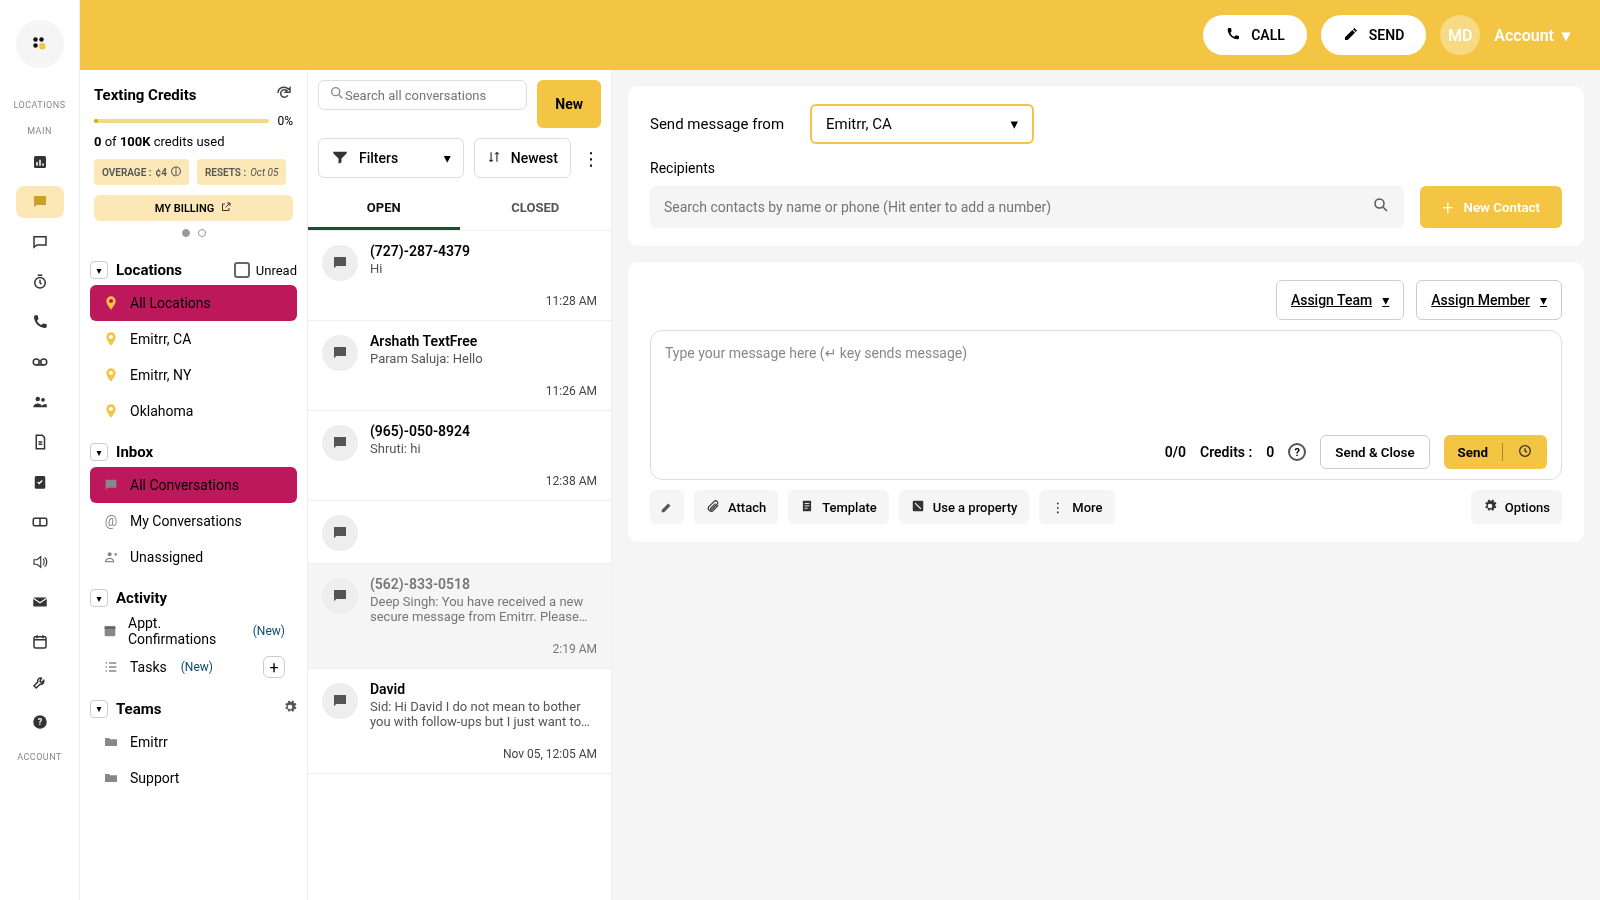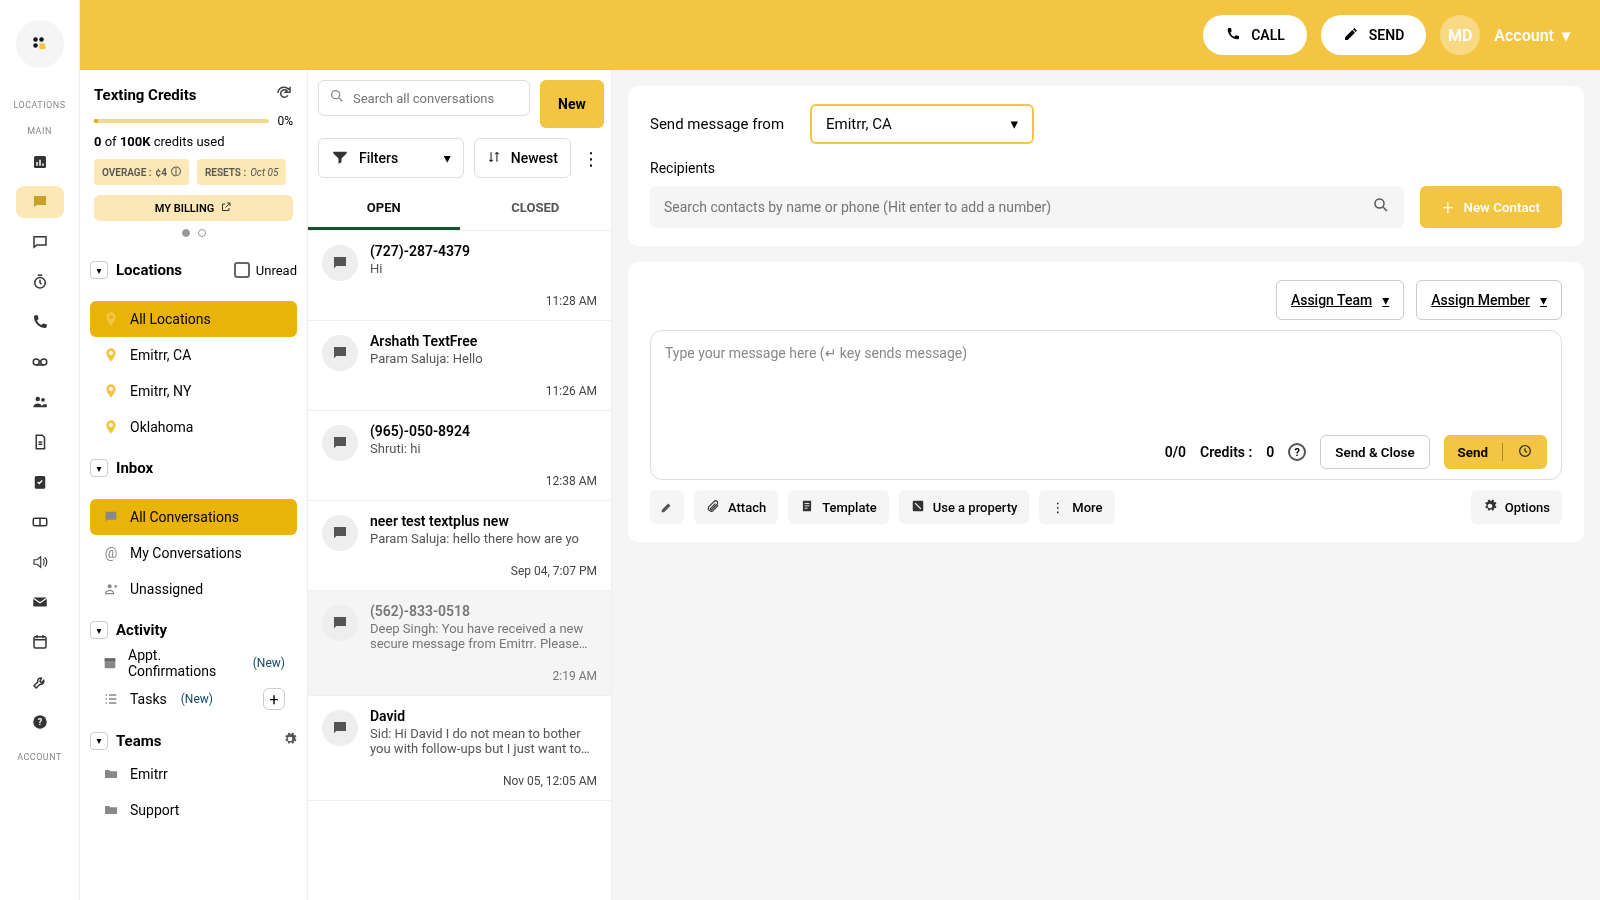--- a/index.html
+++ b/index.html
@@ -33,28 +33,28 @@
 .billing-bar { background:#FBE8B6; border-radius:6px; margin:10px 0 8px; height:26px; display:flex; align-items:center; justify-content:center; font-size:11px; font-weight:600; gap:6px; cursor:pointer;}
 .dots-row { display:flex; justify-content:center; gap:8px; }
 .dots-row span { width:8px;height:8px;border-radius:50%;border:1px solid #999; }
 .dots-row span.active { background:#999;}
 .group-head { display:flex; align-items:center; gap:8px; padding:14px 10px 6px; }
 .group-head .chev { width:18px;height:18px;border:1px solid #ccc;border-radius:4px;display:flex;align-items:center;justify-content:center;font-size:10px; cursor:pointer;}
 .group-head .label { font-weight:700; font-size:15px; }
 .unread-tog { margin-left:auto; display:flex; align-items:center; gap:6px; font-size:13px; cursor:pointer;}
 .unread-tog .box { width:16px;height:16px;border:2px solid #666;border-radius:3px;}
 .side-item { display:flex; align-items:center; gap:10px; height:36px; padding:0 12px; margin:0 10px; border-radius:6px; cursor:pointer; font-size:14px;}
-.side-item.active { background:#eab308;margin-top:16px;}
+.side-item.active { background:#be185d;}
 .side-item .icn { width:18px;display:flex;justify-content:center; color:#888;}
 .side-item.loc .icn { color:#F4C542;}
 .side-item .badge { font-size:12px; color:#0c4a6e; margin-left:4px;}
 .side-item .plus { margin-left:auto;width:22px;height:22px;border:1px solid #ccc;border-radius:6px;display:flex;align-items:center;justify-content:center;font-size:16px;}
 .panel-conv { width:304px; border-right:1px solid #eee; display:flex; flex-direction:column; overflow:hidden;}
 .conv-top { padding:10px; display:flex; gap:10px;}
-.search-box { flex:1; height:36px; border:1px solid #ddd; border-radius:6px; display:flex; align-items:center; padding:0 10px; gap:8px; color:#888;}
+.search-box { flex:1; height:30px; border:1px solid #ddd; border-radius:6px; display:flex; align-items:center; padding:0 10px; color:#888;}
 .search-box input { border:none; outline:none; flex:1; font-size:13px;}
 .new-btn { background:#F4C542; border:none; border-radius:6px; padding:16px 18px; font-weight:700; cursor:pointer; font-size:14px;}
 .conv-filters { padding:0 10px 10px; display:flex; gap:10px; align-items:center;}
 .filt-btn { height:40px; border:1px solid #ddd; border-radius:6px; display:flex; align-items:center; padding:0 12px; gap:10px; font-size:14px; cursor:pointer; font-weight:500;}
 .filt-btn.sort { }
 .kebab { width:20px; text-align:center; font-size:18px; cursor:pointer;}
 .tabs { display:flex; }
 .tabs .tab { flex:1; text-align:center; padding:12px 0; font-weight:700; font-size:13px; cursor:pointer; color:#555;}
 .tabs .tab.active { border-bottom:3px solid #14532d; color:#111;}
 .conv-list { flex:1; overflow-y:auto; border-top:1px solid #eee;}
@@ -452,25 +452,20 @@
               <div class="conv-preview"><span class="who">Shruti:</span>  hi</div>
               <div class="conv-time">12:38 AM</div>
             </div>
           </div>
           <div class="conv-item">
             <div class="conv-avatar">
               <svg viewBox="0 0 24 24" fill="#555">
                 <path d="M4 4h16v12H7l-3 3z"></path>
               </svg>
             </div>
-            <div class="conv-body">
-              <div class="conv-name">neer test textplus new</div>
-              <div class="conv-preview"><span class="who">Param Saluja:</span>  hello there how are yo</div>
-              <div class="conv-time">Sep 04, 7:07 PM</div>
-            </div>
           </div>
           <div class="conv-item sel">
             <div class="conv-avatar">
               <svg viewBox="0 0 24 24" fill="#555">
                 <path d="M4 4h16v12H7l-3 3z"></path>
               </svg>
             </div>
             <div class="conv-body">
               <div class="conv-name">(562)-833-0518</div>
               <div class="conv-preview"><span class="who">Deep Singh:</span>  You have received a new secure message from Emitrr. Please click …</div>

